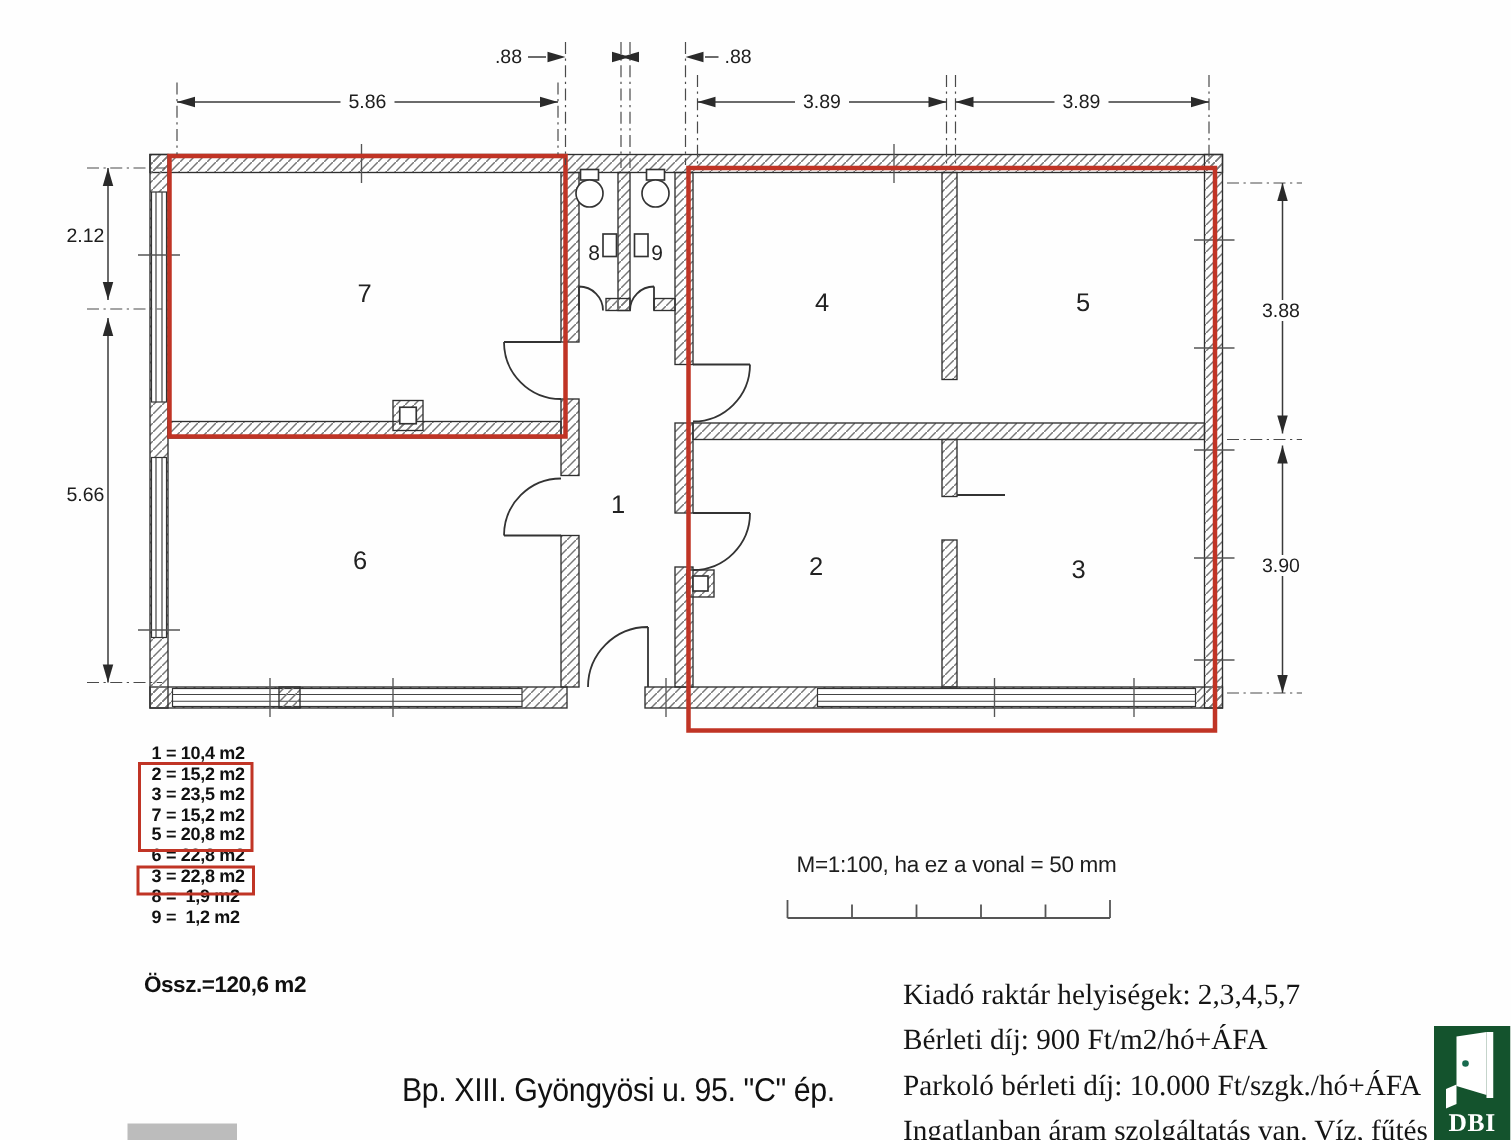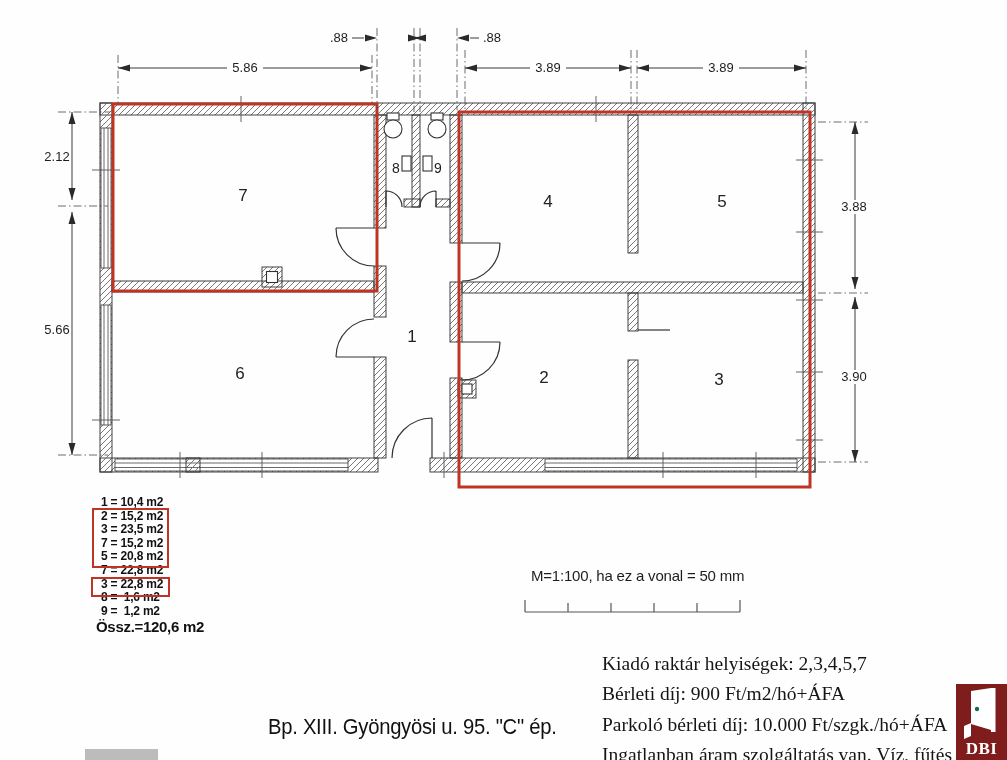--- a/index.html
+++ b/index.html
@@ -25,29 +25,29 @@
   .scaletext{font:15px "Liberation Sans",sans-serif;fill:#1d1d1d;letter-spacing:-0.2px;}
   .red{fill:none;stroke:#c03425;stroke-width:3;}
   .scalebar{stroke:#555555;stroke-width:1.2;fill:none;}
   
   .legend{position:absolute;left:90px;top:496px;width:110px;margin-left:11px;}
   .lg-row{font:700 12px "Liberation Sans",sans-serif;line-height:13.6px;
           letter-spacing:-0.2px;white-space:pre;color:#111;}
   .lg-box{position:absolute;border:2px solid #c03425;}
   .lg-box1{left:92px;top:508px;width:73px;height:56px;}
   .lg-box2{left:91px;top:577px;width:75px;height:16px;}
-  .total{position:absolute;left:96px;top:618px;font:700 15px "Liberation Sans",sans-serif;
+  .total{position:absolute;left:96px;top:648px;font:700 15px "Liberation Sans",sans-serif;
          letter-spacing:-0.3px;color:#111;}
   .plan-title{position:absolute;left:268px;top:714px;font:400 22px "Liberation Sans",sans-serif;
          color:#111;transform:scaleX(0.92);transform-origin:left;white-space:nowrap;letter-spacing:-0.3px;}
   .info{position:absolute;left:602px;top:649px;width:420px;}
   .info-line{font:400 19.5px "Liberation Serif",serif;line-height:30.4px;
          color:#151515;white-space:nowrap;}
   .logo{position:absolute;left:956px;top:684px;width:51px;height:76px;
-        background:#7f1d1d;z-index:5;}
+        background:#14532d;z-index:5;}
   .logo-text{position:absolute;left:0;bottom:1px;width:100%;text-align:center;
         font:700 17px "Liberation Serif",serif;color:#ffffff;letter-spacing:0.5px;}
   .scan-artifact{position:absolute;left:85px;top:749px;width:73px;height:11px;
         background:#bcbcbc;}
 </style>
 </head>
 <body>
 
 <svg width="1007" height="645" viewBox="0 0 1007 645" style="position:absolute;left:0;top:0;">
   <defs>
@@ -228,23 +228,23 @@
     <line class="scalebar" x1="740" y1="600" x2="740" y2="612"></line>
   </g>
 </svg>
 
 <div class="legend">
   <div class="lg-row">1 = 10,4 m2</div>
   <div class="lg-row">2 = 15,2 m2</div>
   <div class="lg-row">3 = 23,5 m2</div>
   <div class="lg-row">7 = 15,2 m2</div>
   <div class="lg-row">5 = 20,8 m2</div>
-  <div class="lg-row">7 = 22,8 m2</div>
+  <div class="lg-row">6 = 22,8 m2</div>
   <div class="lg-row">3 = 22,8 m2</div>
-  <div class="lg-row">8 =  1,6 m2</div>
+  <div class="lg-row">8 =  1,9 m2</div>
   <div class="lg-row">9 =  1,2 m2</div>
 </div>
 <div class="lg-box lg-box1"></div>
 <div class="lg-box lg-box2"></div>
 
 <div class="total">Össz.=120,6 m2</div>
 
 <div class="plan-title">Bp. XIII. Gyöngyösi u. 95. "C" ép.</div>
 
 <div class="info">

